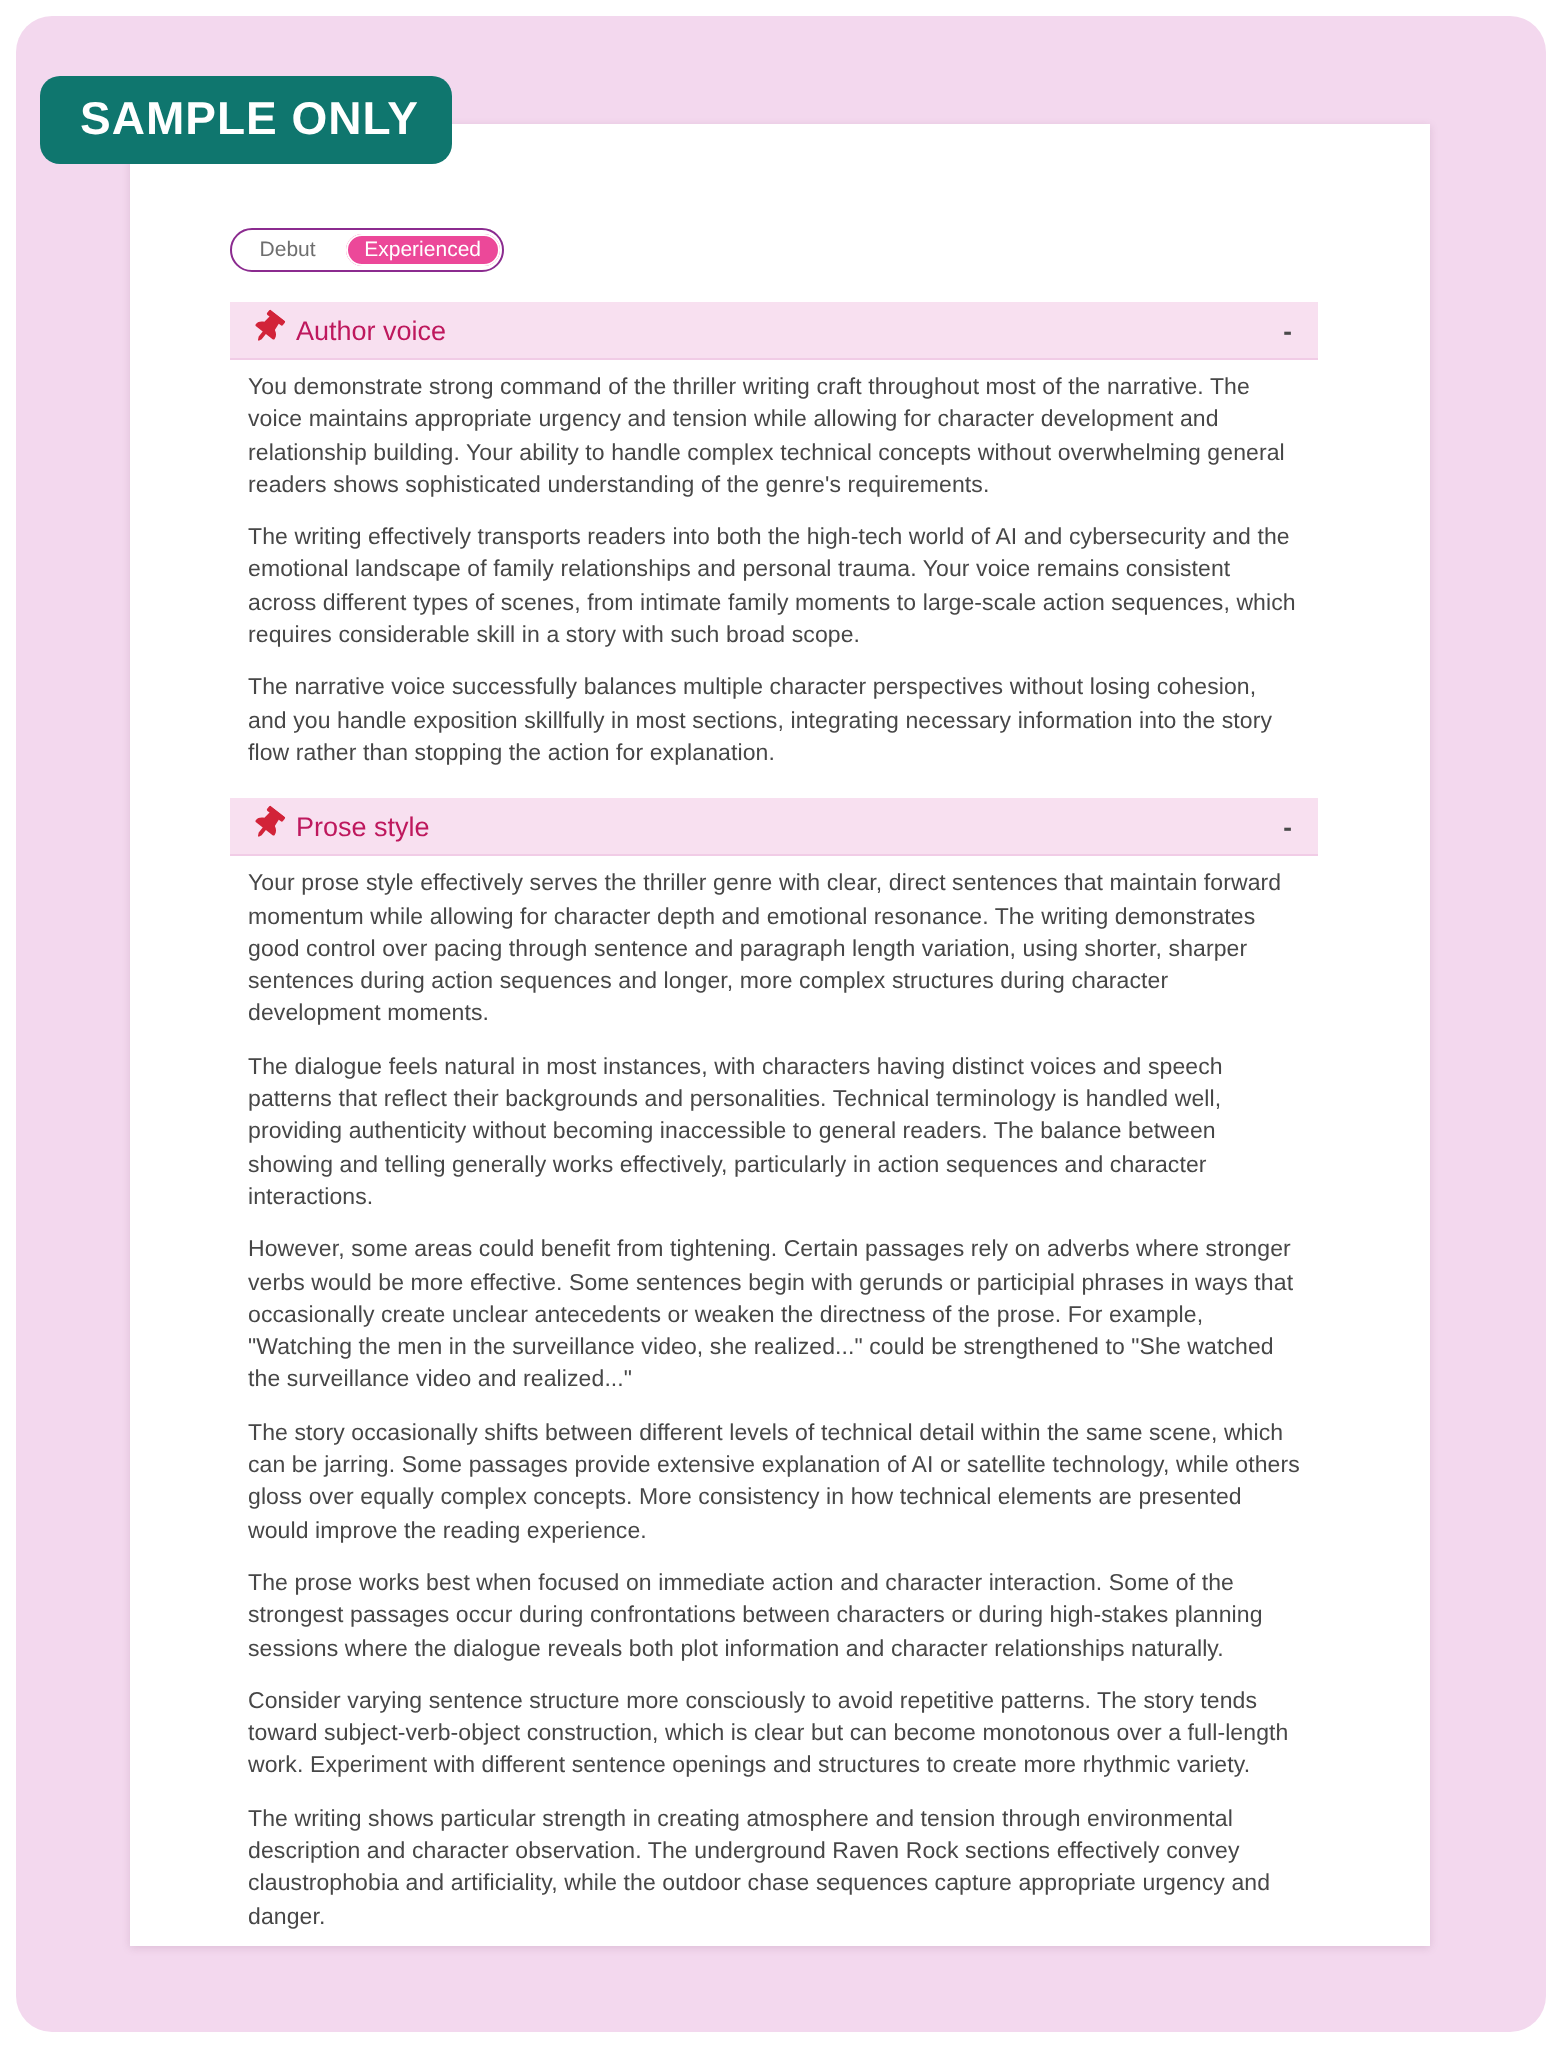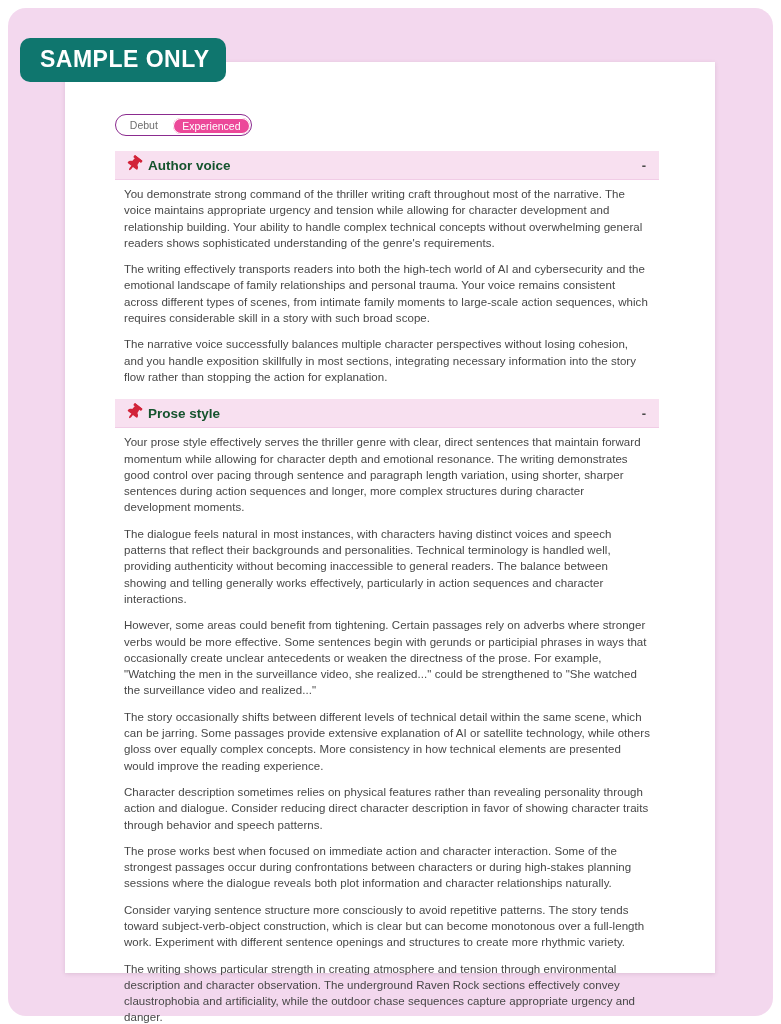--- a/index.html
+++ b/index.html
@@ -21,21 +21,21 @@
     position: absolute; left: 65px; top: 62px; width: 650px; height: 911px;
     background: #ffffff; box-shadow: 0 1px 4px rgba(120, 80, 110, 0.18);
     padding: 43px 56px 0 50px;
   }
 
   .title-row { display: flex; align-items: center; gap: 10px; }
   .app-icon { width: 34px; height: 34px; flex: 0 0 auto; }
   .page-title { font-size: 17.5px; font-weight: 700; color: #232323; letter-spacing: 0.1px; }
 
   .toggle {
-    margin-top: 9px; display: inline-flex; align-items: flex-end;
+    margin-top: 9px; display: inline-flex; align-items: center;
     width: 137px; height: 22px;
     border: 1.5px solid #8b2b8f; border-radius: 12px; background: #ffffff;
     overflow: hidden;
   }
   .toggle-opt {
     flex: 1 1 50%; text-align: center; font-size: 10.5px; color: #6e6e6e;
     cursor: pointer; line-height: 19px; border-radius: 10px;
   }
   .toggle-opt.selected {
     background: #ec4899; color: #ffffff; font-weight: 400;
@@ -44,21 +44,21 @@
   }
 
   .sections { margin-top: 15px; }
   .section + .section { margin-top: 14px; }
 
   .section-header {
     height: 29px; background: #f8e0f0; border-bottom: 1px solid #f1cce6;
     display: flex; align-items: center; padding: 0 13px 0 12px;
   }
   .pin-icon { width: 14px; height: 16px; margin-right: 7px; transform: rotate(38deg); flex: 0 0 auto; margin-top: -2px; }
-  .section-title { font-size: 13.5px; font-weight: 700; color: #14532d; }
+  .section-title { font-size: 13.5px; font-weight: 400; color: #be185d; }
   .collapse-btn {
     margin-left: auto; font-size: 13px; font-weight: 700; color: #4a4a4a;
     background: none; border: none; cursor: pointer; line-height: 1;
     font-family: "Liberation Sans", sans-serif;
   }
 
   .section-content { padding: 6px 9px 0 9px; }
   .section-content p {
     font-size: 11.5px; line-height: 16.3px; color: #474747;
     margin-bottom: 10px; letter-spacing: 0.05px;
@@ -105,21 +105,20 @@
         </svg>
       </span>
       <span class="section-title">Prose style</span>
       <button class="collapse-btn">-</button>
     </div>
     <div class="section-content">
           <p>Your prose style effectively serves the thriller genre with clear, direct sentences that maintain forward momentum while allowing for character depth and emotional resonance. The writing demonstrates good control over pacing through sentence and paragraph length variation, using shorter, sharper sentences during action sequences and longer, more complex structures during character development moments.</p>
           <p>The dialogue feels natural in most instances, with characters having distinct voices and speech patterns that reflect their backgrounds and personalities. Technical terminology is handled well, providing authenticity without becoming inaccessible to general readers. The balance between showing and telling generally works effectively, particularly in action sequences and character interactions.</p>
           <p>However, some areas could benefit from tightening. Certain passages rely on adverbs where stronger verbs would be more effective. Some sentences begin with gerunds or participial phrases in ways that occasionally create unclear antecedents or weaken the directness of the prose. For example, "Watching the men in the surveillance video, she realized..." could be strengthened to "She watched the surveillance video and realized..."</p>
           <p>The story occasionally shifts between different levels of technical detail within the same scene, which can be jarring. Some passages provide extensive explanation of AI or satellite technology, while others gloss over equally complex concepts. More consistency in how technical elements are presented would improve the reading experience.</p>
-          <p>Character description sometimes relies on physical features rather than revealing personality through action and dialogue. Consider reducing direct character description in favor of showing character traits through behavior and speech patterns.</p>
           <p>The prose works best when focused on immediate action and character interaction. Some of the strongest passages occur during confrontations between characters or during high-stakes planning sessions where the dialogue reveals both plot information and character relationships naturally.</p>
           <p>Consider varying sentence structure more consciously to avoid repetitive patterns. The story tends toward subject-verb-object construction, which is clear but can become monotonous over a full-length work. Experiment with different sentence openings and structures to create more rhythmic variety.</p>
           <p>The writing shows particular strength in creating atmosphere and tension through environmental description and character observation. The underground Raven Rock sections effectively convey claustrophobia and artificiality, while the outdoor chase sequences capture appropriate urgency and danger.</p>
         </div>
   </div>
 </div>
 
 </div>
 
 </body></html>

